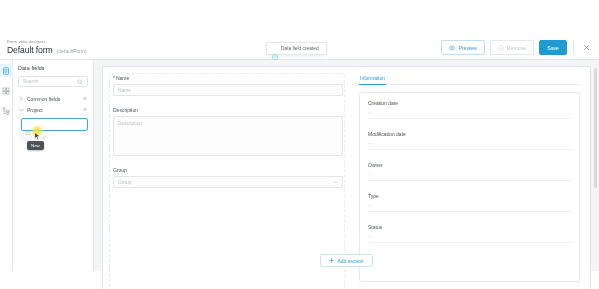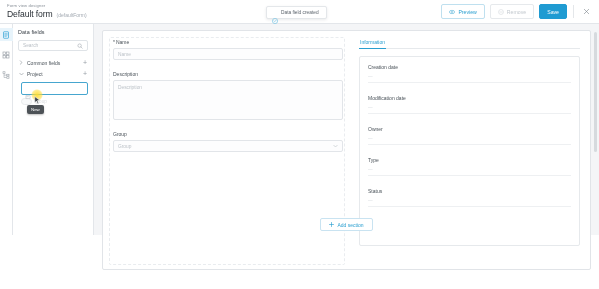--- a/index.html
+++ b/index.html
@@ -3,21 +3,21 @@
 <meta charset="utf-8">
 <style>
   * { box-sizing: border-box; margin: 0; padding: 0; }
   html, body {
     width: 599px; height: 289px;
     overflow: hidden;
     background: #ffffff;
     font-family: "Liberation Sans", sans-serif;
     -webkit-font-smoothing: antialiased;
   }
-  .app { position: relative; width: 599px; height: 235px; background: #0c4a6e; }
+  .app { position: relative; width: 599px; height: 235px; background: #0c4a6e; margin-top: 36px; }
 
   
   .topbar {
     position: absolute; top: 0; left: 0; right: 0; height: 24px;
     background: #ffffff; border-bottom: 1px solid #e3e6ea;
     display: flex; align-items: center;
   }
   .title-block { padding-left: 7px; display: flex; flex-direction: column; justify-content: center; height: 100%; }
   .crumb { font-size: 4.2px; color: #8a9199; letter-spacing: .1px; line-height: 6px; }
   .form-title { display: flex; align-items: baseline; gap: 4px; line-height: 11px; }

